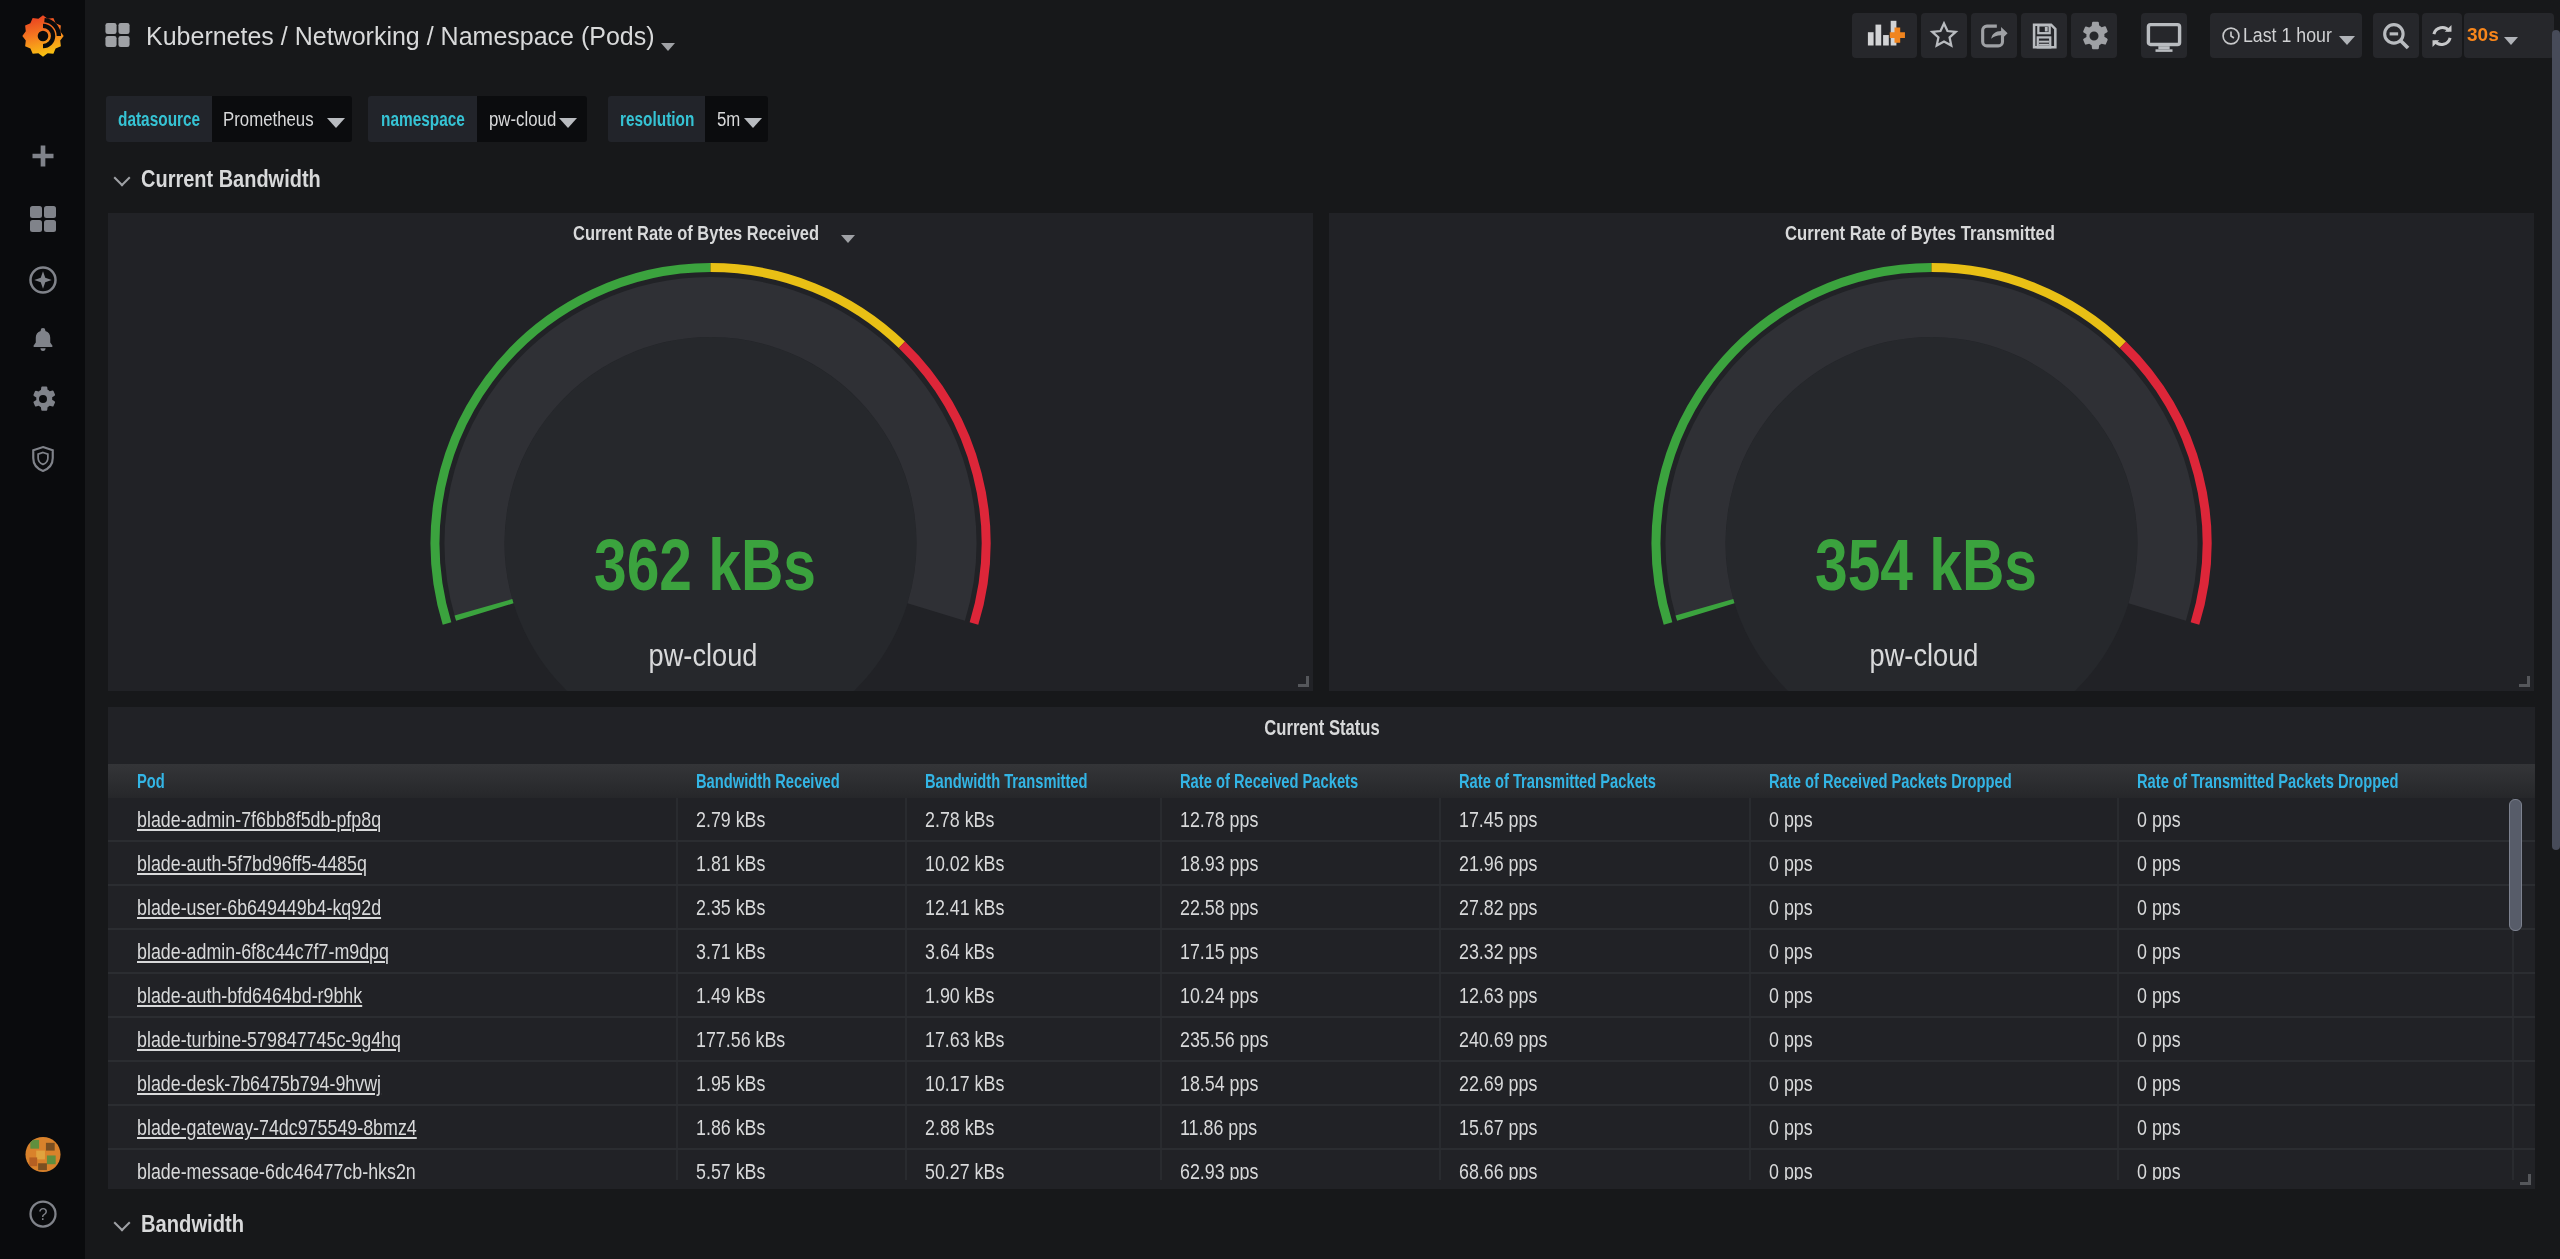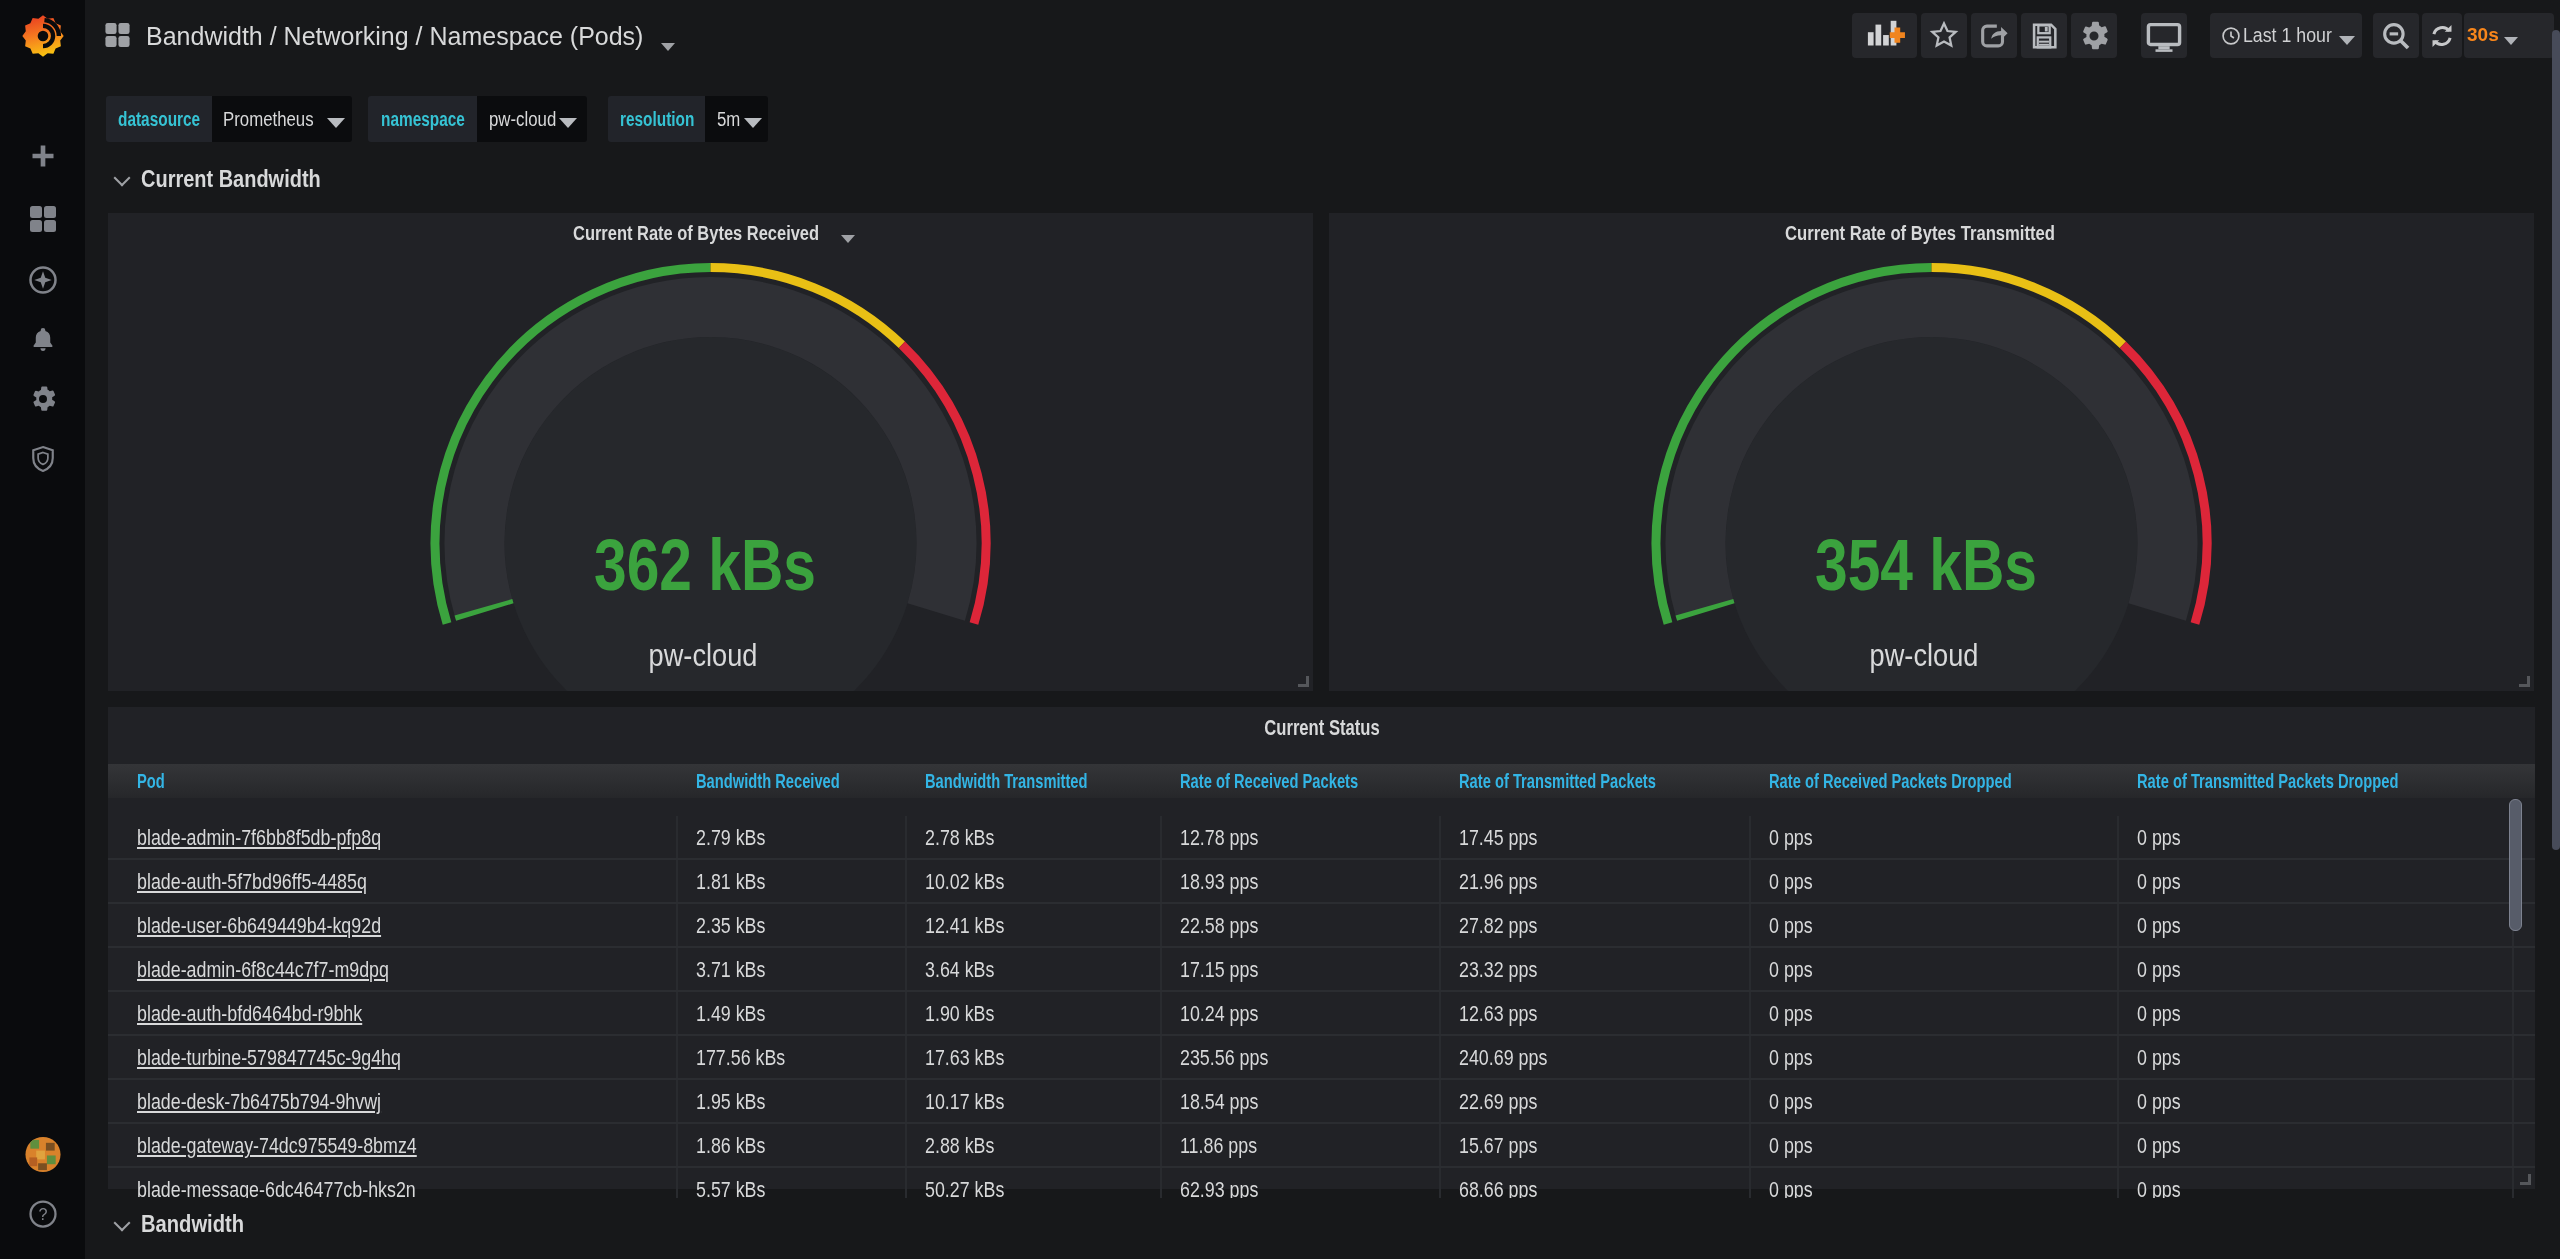--- a/index.html
+++ b/index.html
@@ -1,21 +1,21 @@
 <!DOCTYPE html>
 <html><head><meta charset="utf-8"><style>
 * { margin:0; padding:0; box-sizing:border-box; }
 html,body { width:2560px; height:1259px; }
 body { background:#17181a; font-family:"Liberation Sans", sans-serif; overflow:hidden; position:relative; }
 .sidebar { position:absolute; left:0; top:0; width:85px; height:1259px; background:#0a0b0d; }
 .sbicon { position:absolute; left:50%; transform:translateX(-50%); }
 .tbtn { position:absolute; top:13px; height:45px; background:#26272b; border-radius:4px; display:flex; align-items:center; justify-content:center; }
 .panel { position:absolute; background:#212226; }
 .thead { position:absolute; left:0; top:57px; width:2427px; height:34px; background:linear-gradient(#343538,#26272a); }
-.tdata { position:absolute; left:0; top:109px; width:2427px; height:382px; overflow:hidden; }
+.tdata { position:absolute; left:0; top:91px; width:2427px; height:382px; overflow:hidden; }
 .vline { position:absolute; top:0; width:2px; height:382px; background:#292b2f; }
 .trow { position:absolute; left:0; width:2427px; height:44px; border-bottom:2px solid #2b2d31; }
 .tscroll { position:absolute; left:2401px; top:92px; width:13px; height:132px; background:#575c69; border-radius:6px; border:1px solid #7d8290; }
 .pgscroll { position:absolute; left:2552px; top:30px; width:8px; height:820px; background:#474b59; border-radius:4px; }
 .rhandle { position:absolute; right:4px; bottom:4px; width:11px; height:11px; border-right:3px solid #55575b; border-bottom:3px solid #55575b; }
 .chev { display:inline-block; width:12px; height:12px; border-right:2.5px solid #9fa1a5; border-bottom:2.5px solid #9fa1a5; }
 u { text-underline-offset:2px; text-decoration-thickness:1.5px; }
 </style></head>
 <body>
 <div class="sidebar">
@@ -77,21 +77,21 @@
         <text x="12" y="16.5" font-family="Liberation Sans" font-size="13" fill="#80838a" text-anchor="middle">?</text>
       </svg></div>
   </div>
 <div style="position:absolute;left:104px;top:22px"><svg width="27" height="26" viewBox="0 0 28 28">
       <rect x="1" y="1" width="12" height="12" rx="2.5" fill="#9fa1a5"></rect>
       <rect x="15" y="1" width="12" height="12" rx="2.5" fill="#9fa1a5"></rect>
       <rect x="1" y="15" width="12" height="12" rx="2.5" fill="#9fa1a5"></rect>
       <rect x="15" y="15" width="12" height="12" rx="2.5" fill="#9fa1a5"></rect>
     </svg></div>
 <div style="position:absolute;left:146px;top:36px;height:0;display:flex;align-items:center;">
-    <span style="font-size:25px;color:#d8d9da;font-weight:normal;white-space:nowrap;display:inline-block;transform:scaleX(1.0);transform-origin:0 50%">Bandwidth / Networking / Namespace (Pods)</span>
+    <span style="font-size:25px;color:#d8d9da;font-weight:normal;white-space:nowrap;display:inline-block;transform:scaleX(1.0);transform-origin:0 50%">Kubernetes / Networking / Namespace (Pods)</span>
   </div>
 <div style="position:absolute;left:661px;top:37px"><span style="display:inline-block;width:0;height:0;border-left:7px solid transparent;border-right:7px solid transparent;border-top:8px solid #9fa1a5"></span></div>
 <div class="tbtn" style="left:1852px;width:65px">
     <svg width="42" height="38" viewBox="0 0 44 40">
       <rect x="4" y="16" width="6" height="14" fill="#d2d3d5"></rect>
       <rect x="12" y="8" width="6" height="22" fill="#d2d3d5"></rect>
       <rect x="20" y="19" width="6" height="11" fill="#d2d3d5"></rect>
       <rect x="28" y="4" width="6" height="26" fill="#d2d3d5"></rect>
       <path d="M33 11h6v5h5v6h-5v5h-6v-5h-5v-6h5z" fill="#f0841e" transform="translate(-1,0)"></path>
     </svg>

